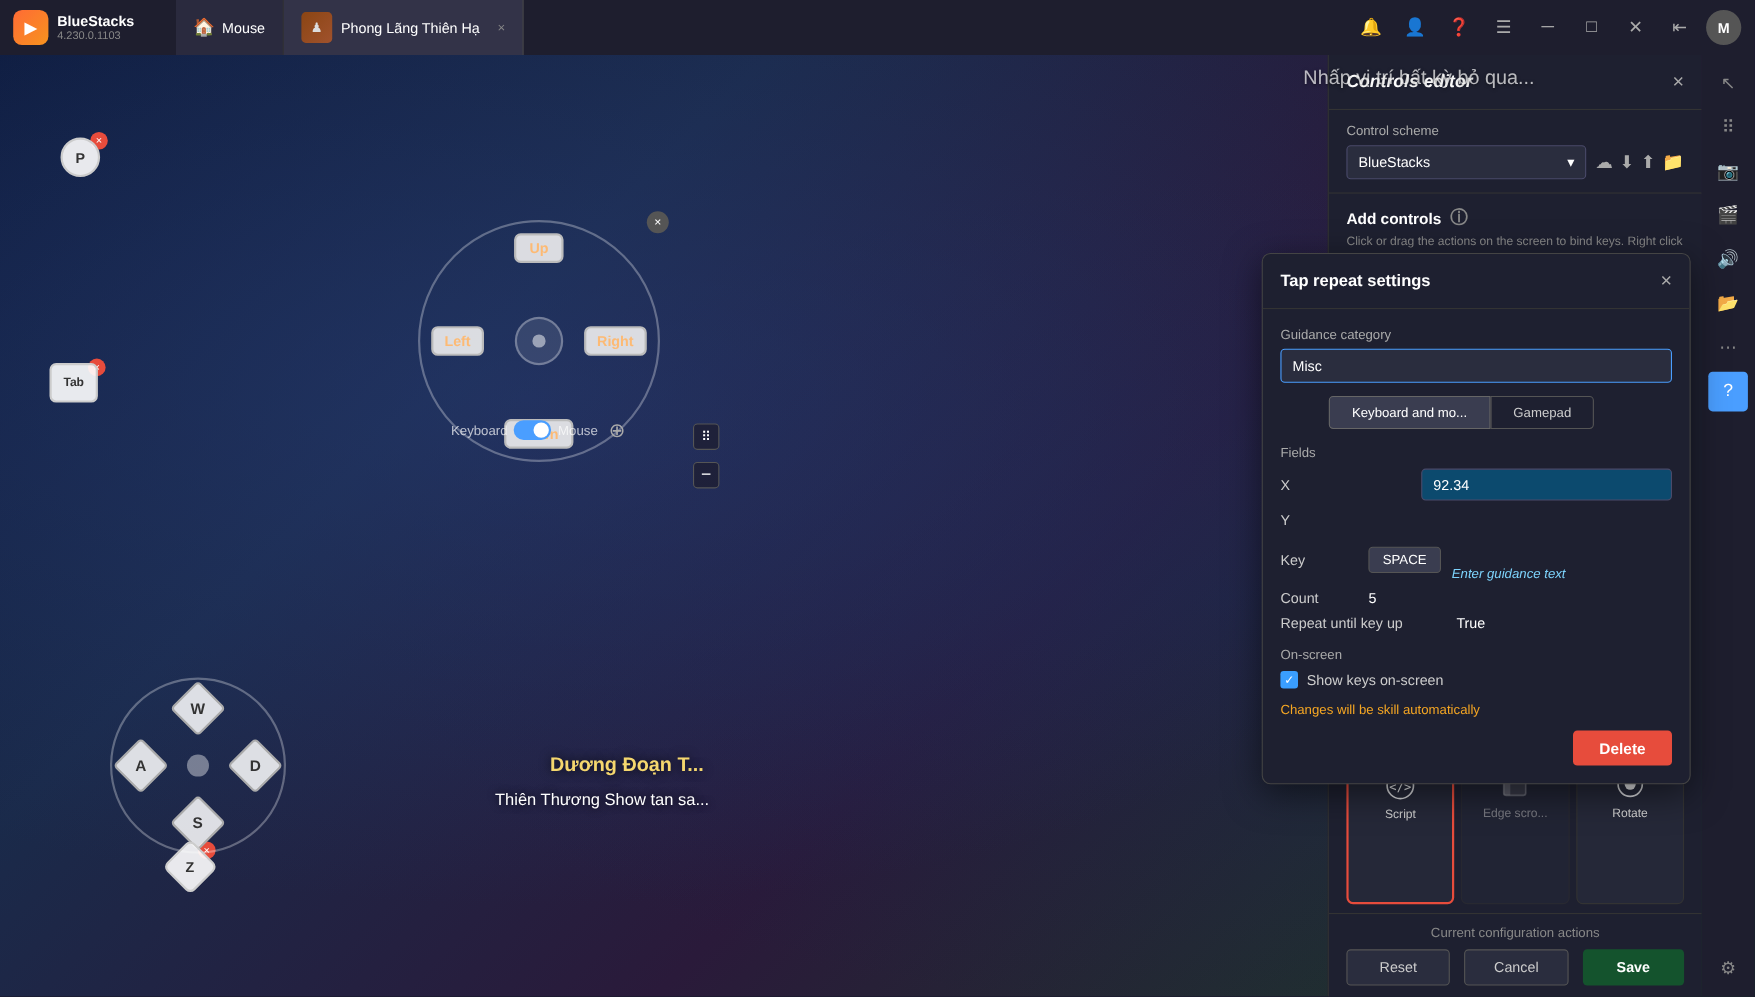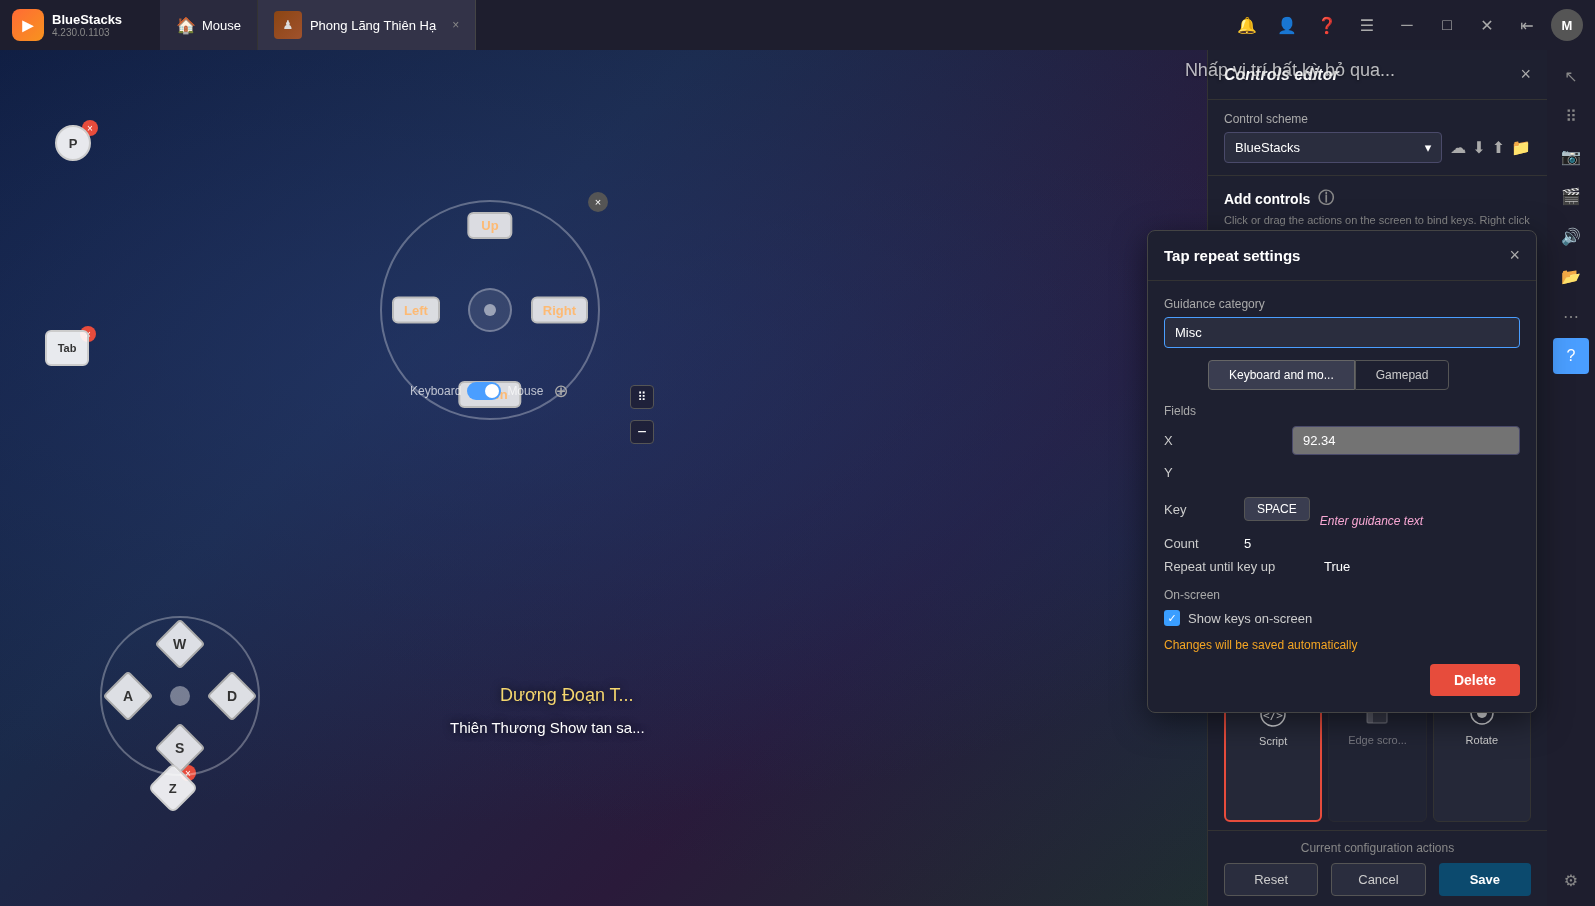--- a/index.html
+++ b/index.html
@@ -243,21 +243,21 @@
       color: #fff; font-size: 11px; cursor: pointer;
     }
 
     
     .game-text {
       position: absolute;
       bottom: 200px;
       left: 500px;
       color: #f5d76e;
       font-size: 18px;
-      font-weight: normal;
+      font-weight: bold;
       text-shadow: 0 0 10px rgba(0,0,0,0.8);
       z-index: 10;
     }
     .game-text2 {
       position: absolute;
       bottom: 170px;
       left: 450px;
       color: #fff;
       font-size: 15px;
       text-shadow: 0 0 8px rgba(0,0,0,0.9);
@@ -373,21 +373,21 @@
       padding: 10px 16px;
       border-top: 1px solid #333;
     }
     .current-config-label { color: #888; font-size: 12px; text-align: center; margin-bottom: 8px; }
     .footer-buttons {
       display: flex;
       gap: 13px;
     }
     .btn-reset { flex: 1; padding: 8px; background: #2a2d3e; border: 1px solid #555; border-radius: 4px; color: #ccc; font-size: 13px; cursor: pointer; }
     .btn-cancel { flex: 1; padding: 8px; background: #2a2d3e; border: 1px solid #555; border-radius: 4px; color: #ccc; font-size: 13px; cursor: pointer; }
-    .btn-save { flex: 1; padding: 8px; background: #0c4a6e; border: none; border-radius: 4px; color: #fff; font-size: 13px; cursor: pointer; font-weight: 600; }
+    .btn-save { flex: 1; padding: 8px; background: #14532d; border: none; border-radius: 4px; color: #fff; font-size: 13px; cursor: pointer; font-weight: 600; }
 
     
     .tap-repeat-panel {
       position: absolute;
       top: 230px;
       right: 58px;
       width: 390px;
       background: #1e2030;
       border: 1px solid #444;
       border-radius: 8px;
@@ -408,21 +408,21 @@
 
     .field-row {
       display: flex;
       align-items: center;
       margin-bottom: 10px;
       gap: 8px;
     }
     .field-label { color: #ccc; font-size: 13px; width: 120px; flex-shrink: 0; }
     .field-input {
       flex: 1;
-      background: #737373;
+      background: #0c4a6e;
       border: 1px solid #4a4a6a;
       border-radius: 4px;
       color: #fff;
       padding: 6px 10px;
       font-size: 13px;
       outline: none;
     }
 
     .guidance-label { color: #aaa; font-size: 12px; margin-bottom: 6px; }
     .guidance-input {
@@ -465,21 +465,21 @@
     .key-badge {
       background: #3a3d50;
       border: 1px solid #555;
       border-radius: 4px;
       color: #fff;
       padding: 4px 12px;
       font-size: 12px;
       margin-right: 10px;
     }
     .key-guidance-text {
-      color: #f9a8d4;
+      color: #7dd3fc;
       font-size: 12px;
       font-style: italic;
       margin-top: 24px;
     }
 
     .count-row {
       display: flex;
       align-items: center;
       margin-bottom: 8px;
     }
@@ -872,21 +872,21 @@
     
     <div class="onscreen-section">
       <div class="onscreen-label">On-screen</div>
       <div class="onscreen-row">
         <div class="checkbox">✓</div>
         <span class="onscreen-text">Show keys on-screen</span>
       </div>
     </div>
 
     
-    <div class="auto-save-text">Changes will be saved automatically</div>
+    <div class="auto-save-text">Changes will be skill automatically</div>
 
     
     <button class="delete-btn">Delete</button>
     <div style="clear:both;"></div>
   </div>
 </div>
 
 <div class="sidebar-right">
   <div class="sidebar-icon">↖</div>
   <div class="sidebar-icon">⠿</div>

